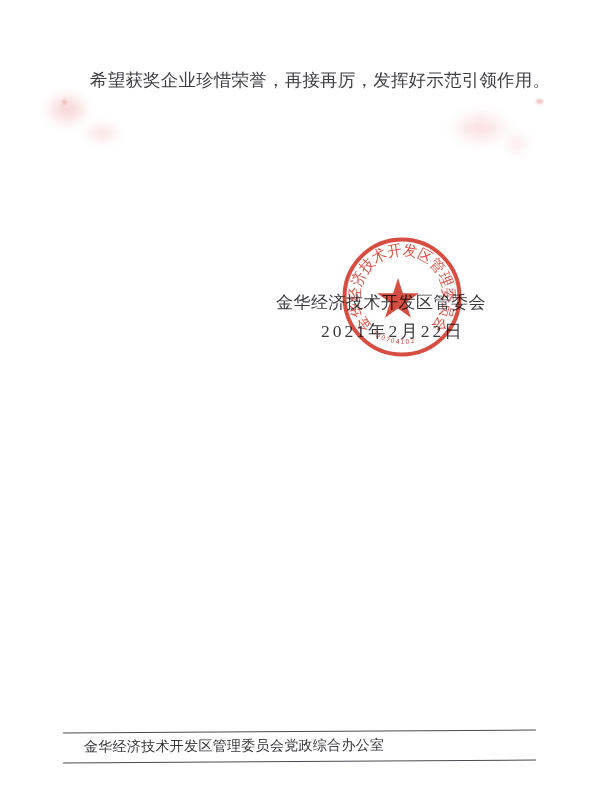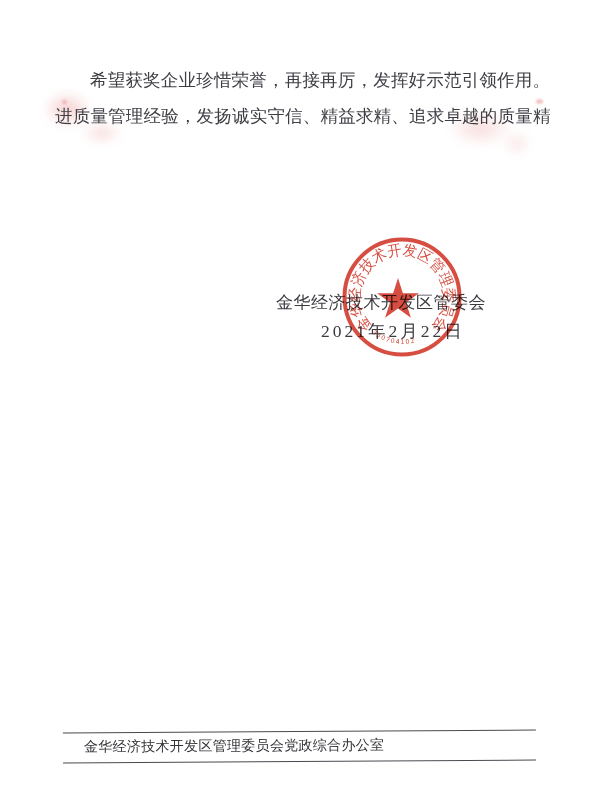--- a/index.html
+++ b/index.html
@@ -119,21 +119,20 @@
 
 <div class="page">
 
   <div class="smudge smudge-left"></div>
   <div class="smudge smudge-right"></div>
   <div class="speck speck-1"></div>
   <div class="speck speck-2"></div>
 
   <div class="body-text">
     <div class="body-line indent">希望获奖企业珍惜荣誉，再接再厉，发挥好示范引领作用。</div>
-    <div class="body-line">进质量管理经验，发扬诚实守信、精益求精、追求卓越的质量精</div>
   </div>
 
   <div class="signature">金华经济技术开发区管委会</div>
   <div class="sig-date">2021年2月22日</div>
 
   <svg class="seal" viewBox="0 0 120 120">
     <defs>
       <path id="ringPath" d="M 30.3,89.7 A 42,42 0 1 1 89.7,89.7" fill="none"></path>
       <path id="codePath" d="M 29.8,96 A 47,47 0 0 0 90.2,96" fill="none"></path>
     </defs>

